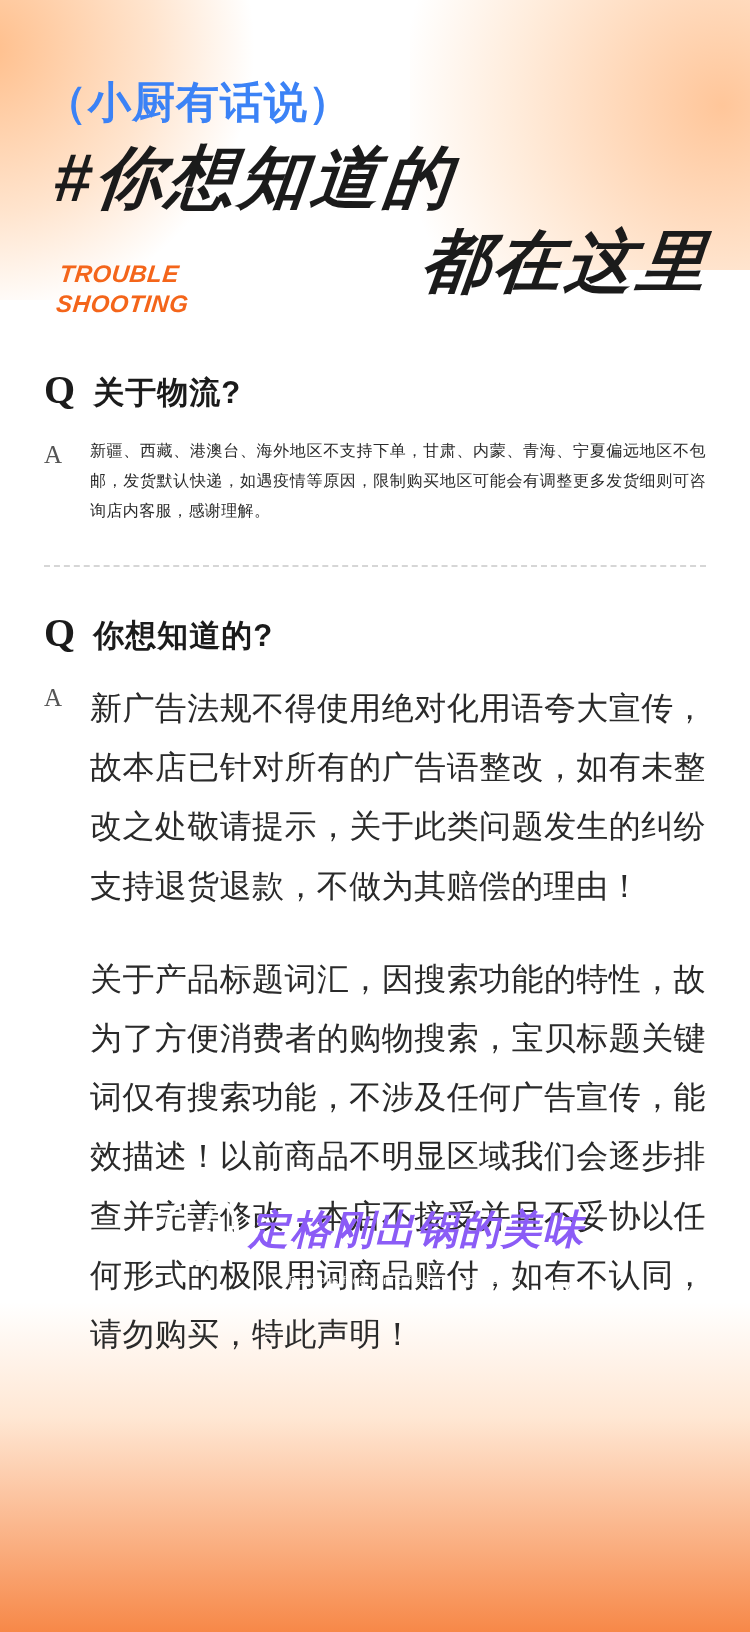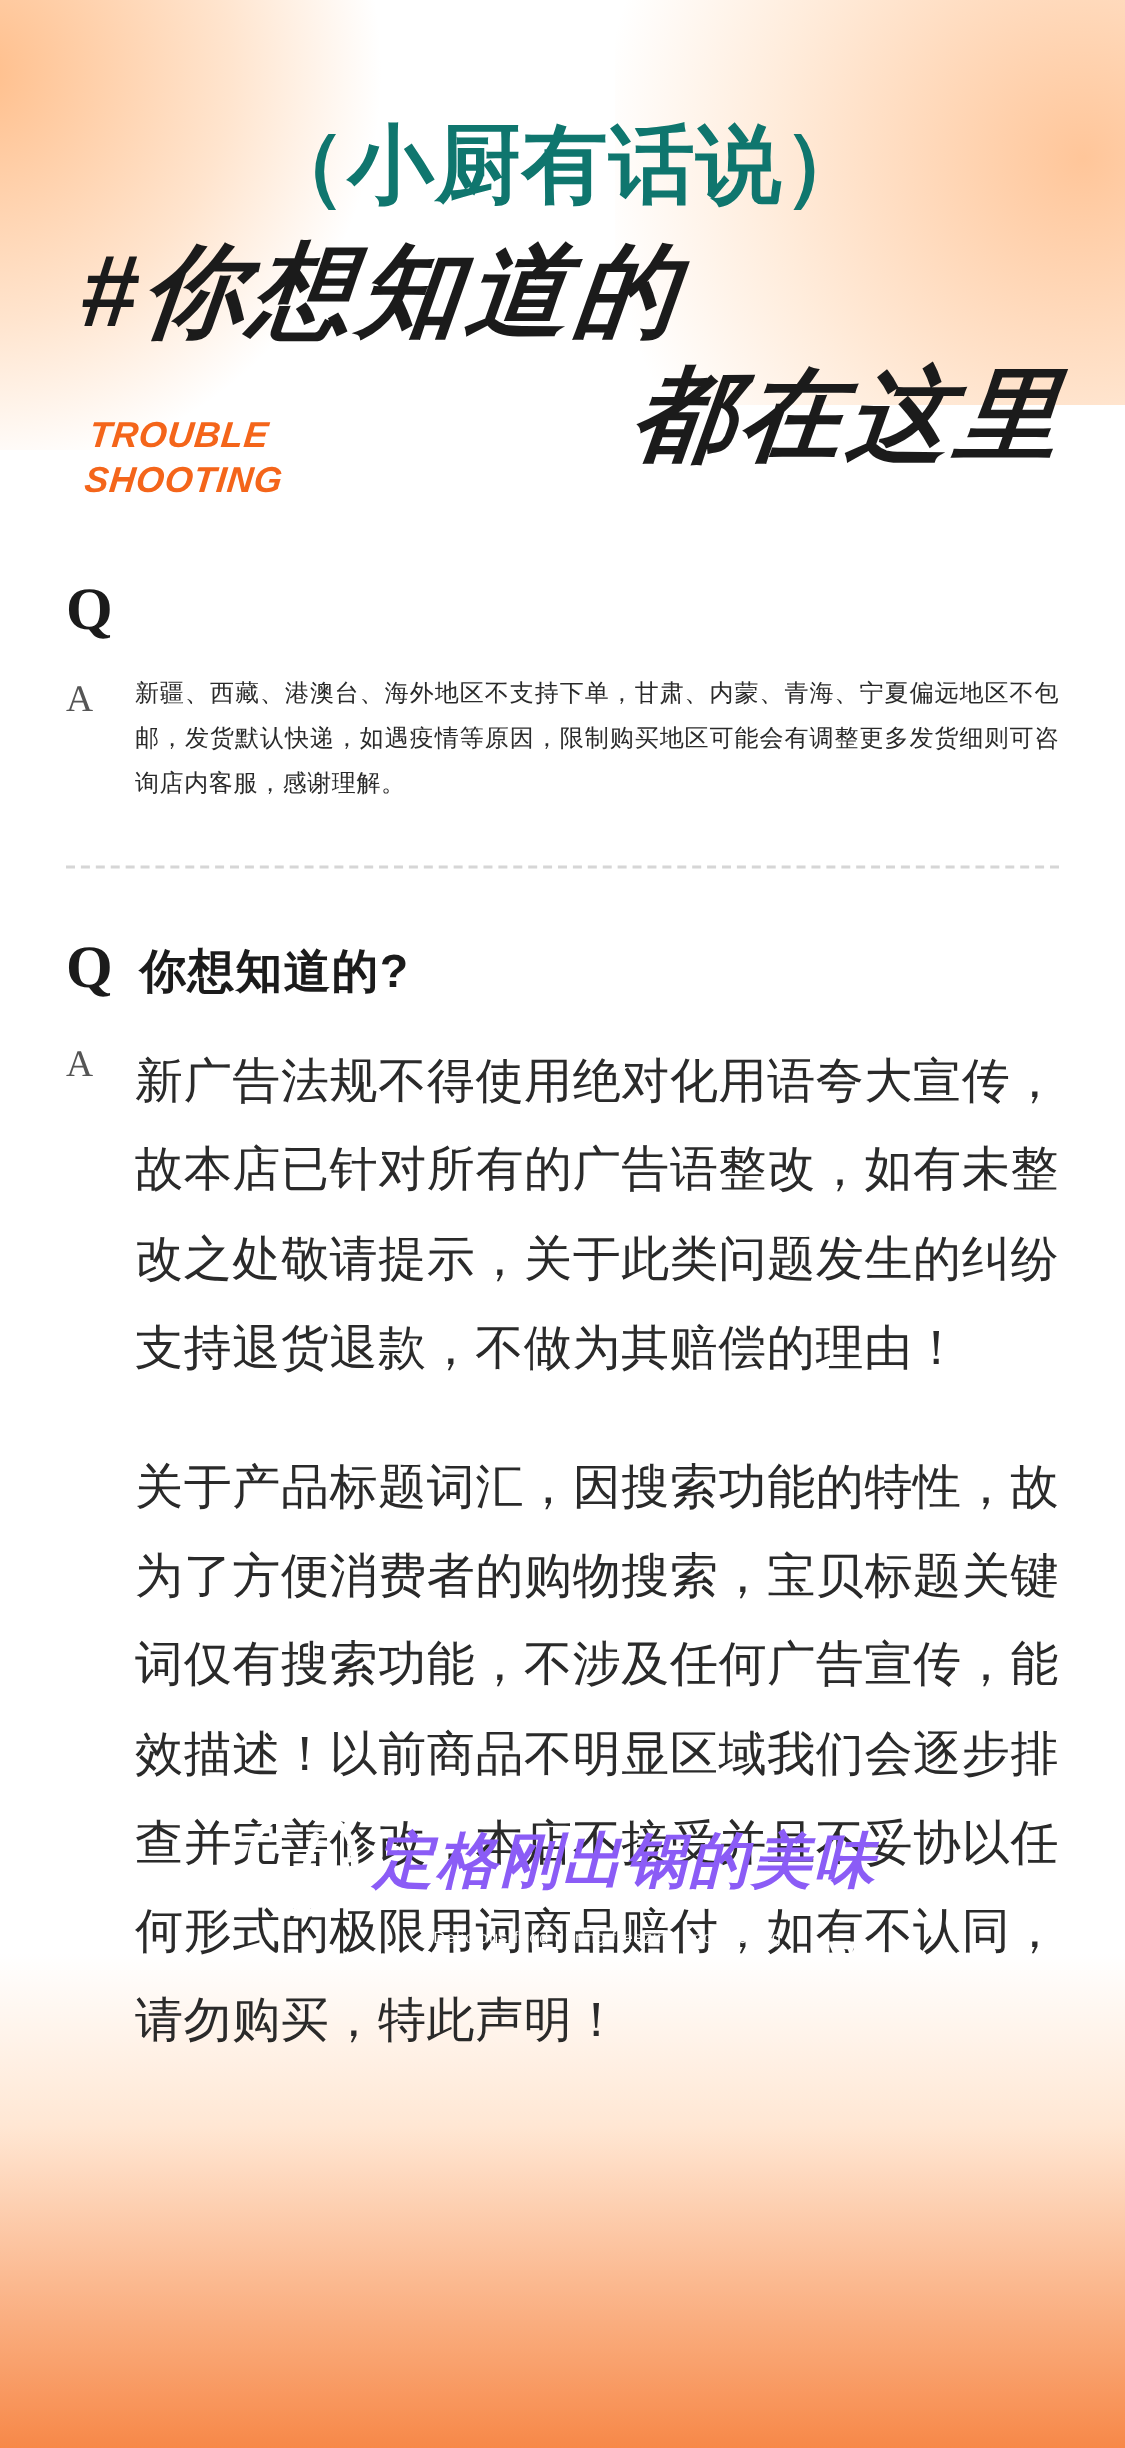--- a/index.html
+++ b/index.html
@@ -42,27 +42,26 @@
     background: linear-gradient(to bottom, rgba(255,255,255,0) 0%, rgba(255,186,130,0.35) 35%, rgba(245,110,32,0.82) 100%);
     pointer-events: none;
   }
 
   .page { position: relative; z-index: 2; }
 
   
   .header { padding: 78px 40px 0 44px; }
 
   .kicker {
-    color: #0f766e;
-    font-size: 57px;
+    color: #3b82f6;
+    font-size: 43px;
     font-weight: bold;
     letter-spacing: 1px;
     line-height: 1.15;
     font-family: "Liberation Sans", "DejaVu Sans", sans-serif;
-    text-align: center;
   }
 
   .title-block { margin-top: 14px; position: relative; }
 
   .title-line {
     font-size: 68px;
     font-weight: bold;
     color: #1b1b1b;
     letter-spacing: 4px;
     line-height: 1.08;
@@ -236,20 +235,21 @@
         <div>SHOOTING</div>
       </div>
     </div>
   </div>
 
   <div class="qa-wrap">
 
     <div class="qa-block first">
       <div class="q-row">
         <span class="q-mark">Q</span>
+        <span class="q-text">关于物流?</span>
       </div>
       <div class="a-row">
         <span class="a-mark">A</span>
         <div class="a-body">
           <p class="a-para">新疆、西藏、港澳台、海外地区不支持下单，甘肃、内蒙、青海、宁夏偏远地区不包邮，发货默认快递，如遇疫情等原因，限制购买地区可能会有调整更多发货细则可咨询店内客服，感谢理解。</p>
         </div>
       </div>
       <div class="divider"></div>
     </div>
 

